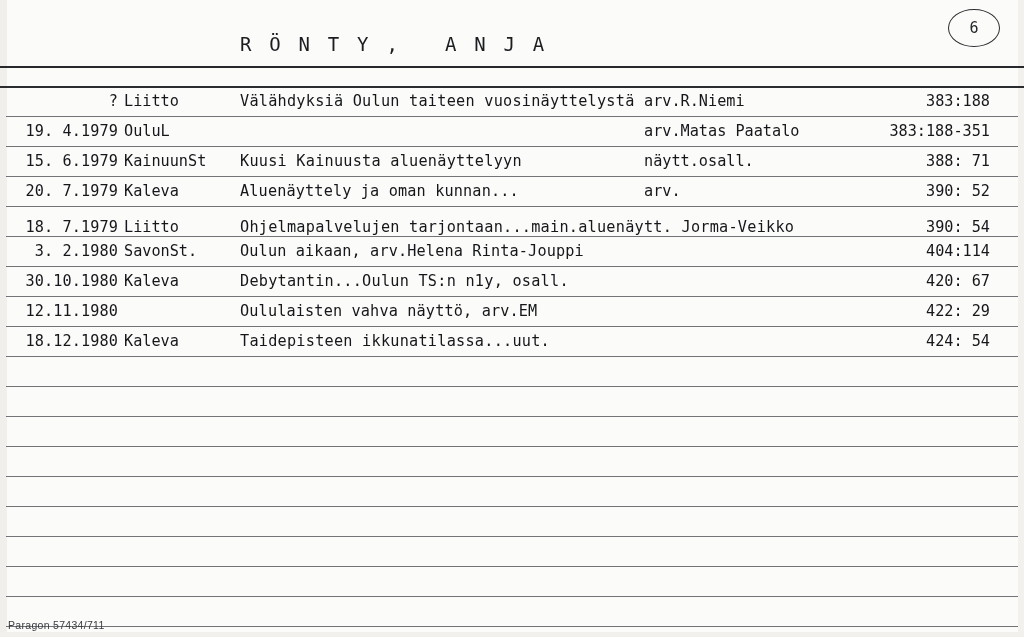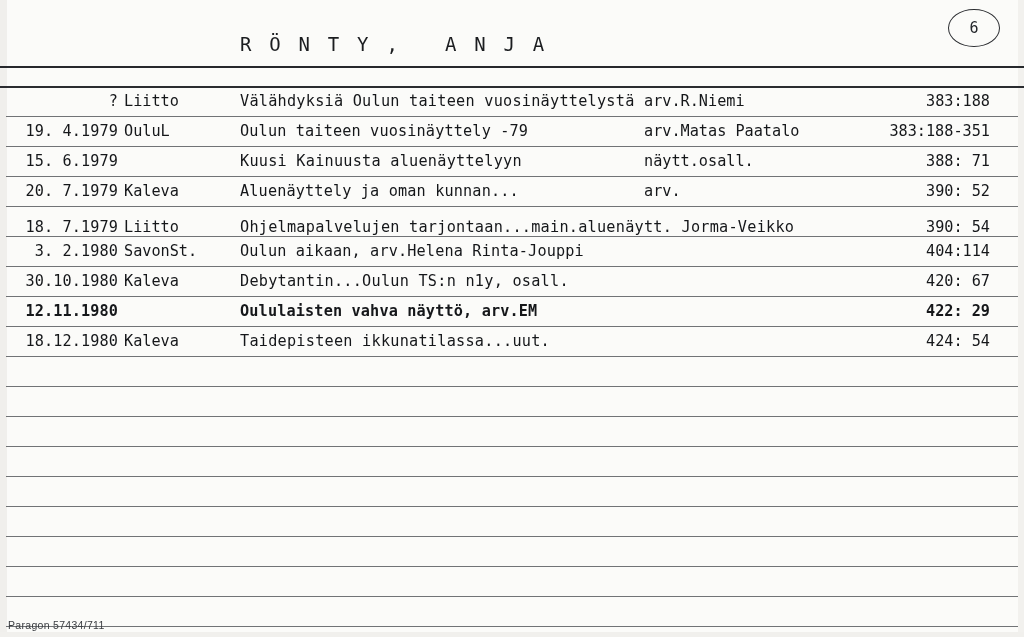--- a/index.html
+++ b/index.html
@@ -226,24 +226,24 @@
       <div class="line" style="top: 390px;"></div>
       <div class="line" style="top: 420px;"></div>
       <div class="line" style="top: 450px;"></div>
       <div class="line" style="top: 480px;"></div>
       <div class="line" style="top: 510px;"></div>
       <div class="line" style="top: 540px;"></div>
     </div>
 
   <div class="rows" id="rows">
       <div class="row" style="top: 0px;"><div class="cell c-date">?</div><div class="cell c-source">Liitto</div><div class="cell c-title">Välähdyksiä Oulun taiteen vuosinäyttelystä</div><div class="cell c-note">arv.R.Niemi</div><div class="cell c-ref">383:188</div></div>
-      <div class="row" style="top: 30px;"><div class="cell c-date">19. 4.1979</div><div class="cell c-source">OuluL</div><div class="cell c-title">Oulun taiteen vuosinäyttely -79</div><div class="cell c-note">arv.Matas Paatalo</div><div class="cell c-ref">383:188-351</div></div>
-      <div class="row" style="top: 60px;"><div class="cell c-date">15. 6.1979</div><div class="cell c-title">Kuusi Kainuusta aluenäyttelyyn</div><div class="cell c-note">näytt.osall.</div><div class="cell c-ref">388: 71</div></div>
+      <div class="row" style="top: 30px;"><div class="cell c-date">19. 4.1979</div><div class="cell c-source">OuluL</div><div class="cell c-note">arv.Matas Paatalo</div><div class="cell c-ref">383:188-351</div></div>
+      <div class="row" style="top: 60px;"><div class="cell c-date">15. 6.1979</div><div class="cell c-source">KainuunSt</div><div class="cell c-title">Kuusi Kainuusta aluenäyttelyyn</div><div class="cell c-note">näytt.osall.</div><div class="cell c-ref">388: 71</div></div>
       <div class="row" style="top: 90px;"><div class="cell c-date">20. 7.1979</div><div class="cell c-source">Kaleva</div><div class="cell c-title">Aluenäyttely ja oman kunnan...</div><div class="cell c-note">arv.</div><div class="cell c-ref">390: 52</div></div>
       <div class="row wide" style="top: 120px; margin-top: 6px;"><div class="cell c-date">18. 7.1979</div><div class="cell c-source">Liitto</div><div class="cell c-title">Ohjelmapalvelujen tarjontaan...main.aluenäytt. Jorma-Veikko</div><div class="cell c-ref">390: 54</div></div>
       <div class="row wide" style="top: 150px;"><div class="cell c-date">3. 2.1980</div><div class="cell c-source">SavonSt.</div><div class="cell c-title">Oulun aikaan, arv.Helena Rinta-Jouppi</div><div class="cell c-ref">404:114</div></div>
       <div class="row wide" style="top: 180px;"><div class="cell c-date">30.10.1980</div><div class="cell c-source">Kaleva</div><div class="cell c-title">Debytantin...Oulun TS:n n1y, osall.</div><div class="cell c-ref">420: 67</div></div>
-      <div class="row wide" style="top: 210px; font-weight: bold;"><div class="cell c-date">12.11.1980</div><div class="cell c-title">Oululaisten vahva näyttö, arv.EM</div><div class="cell c-ref">422: 29</div></div>
+      <div class="row wide" style="top: 210px;"><div class="cell c-date">12.11.1980</div><div class="cell c-title">Oululaisten vahva näyttö, arv.EM</div><div class="cell c-ref">422: 29</div></div>
       <div class="row wide" style="top: 240px;"><div class="cell c-date">18.12.1980</div><div class="cell c-source">Kaleva</div><div class="cell c-title">Taidepisteen ikkunatilassa...uut.</div><div class="cell c-ref">424: 54</div></div>
     </div>
 
   <div class="footer-code">Paragon 57434/711</div>
 </div>
 
 </body></html>

